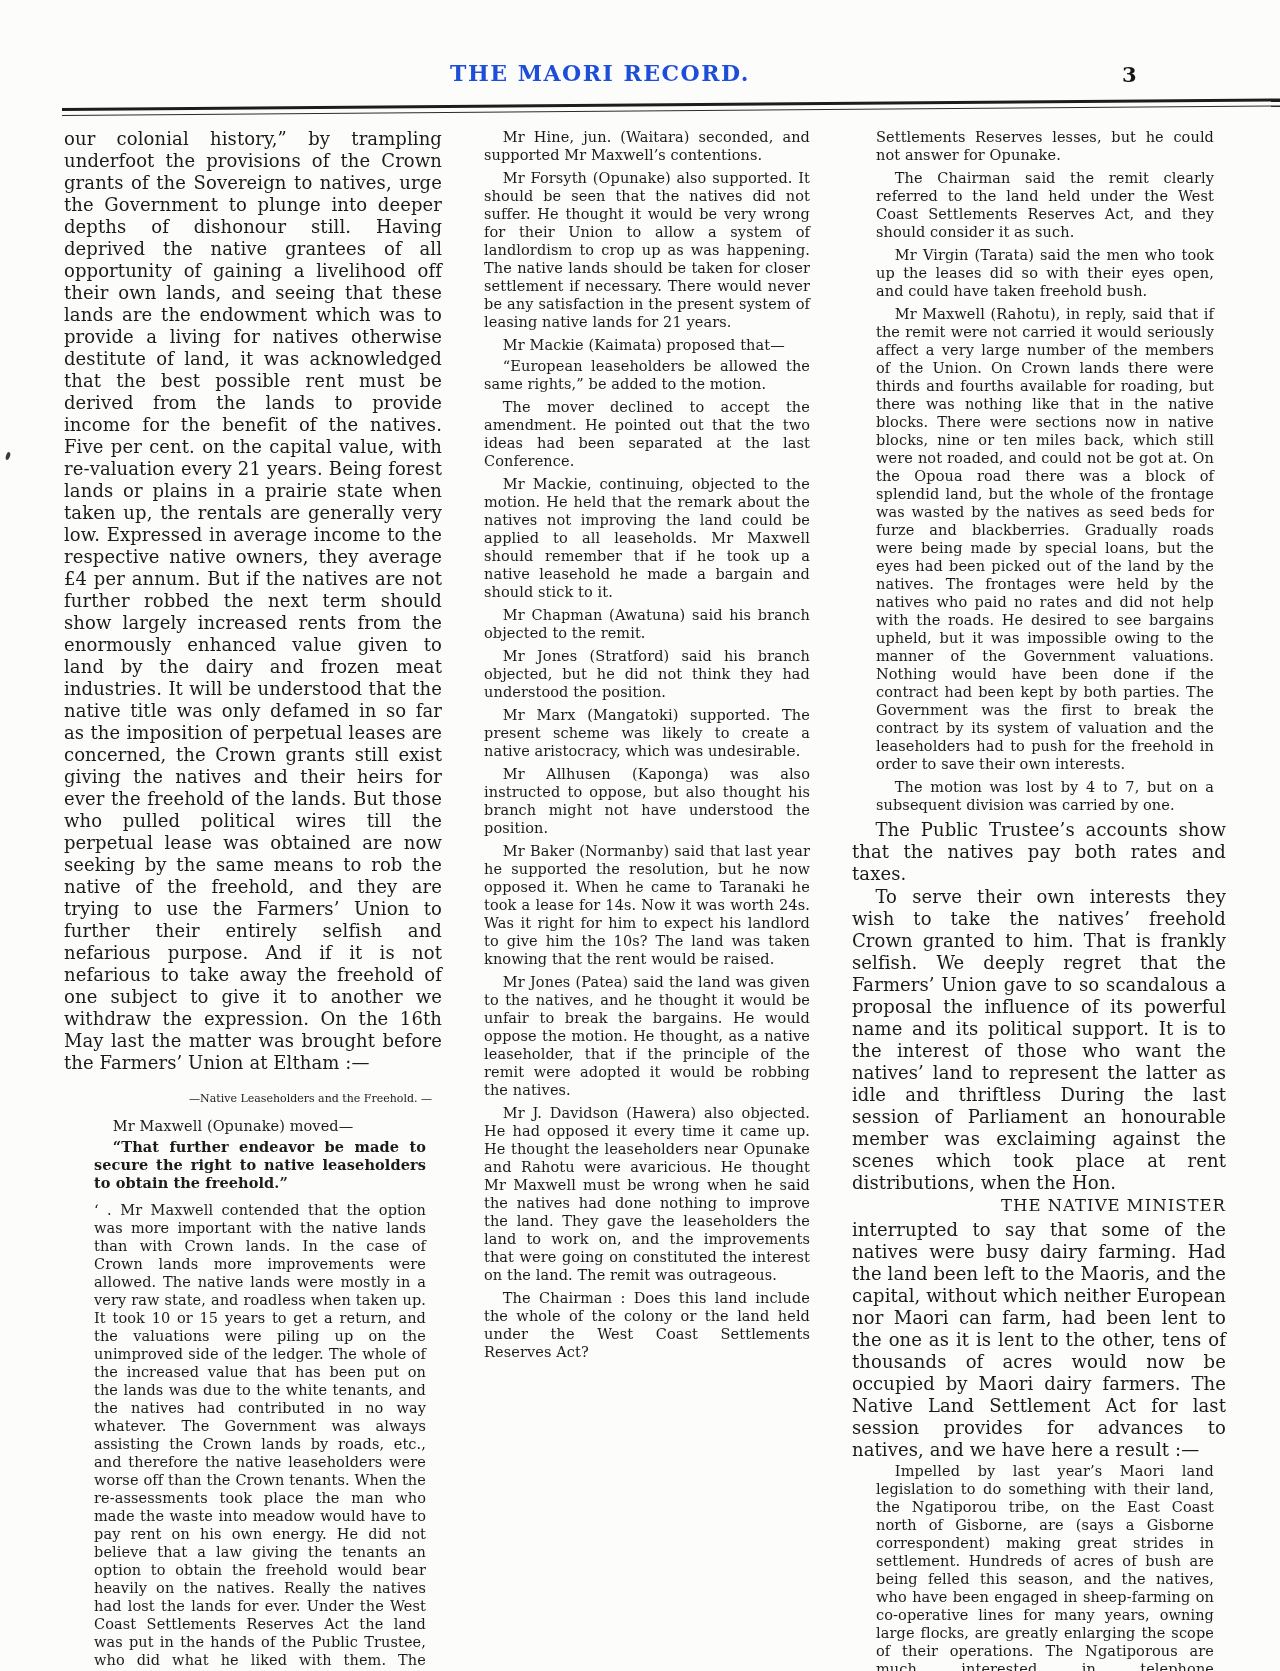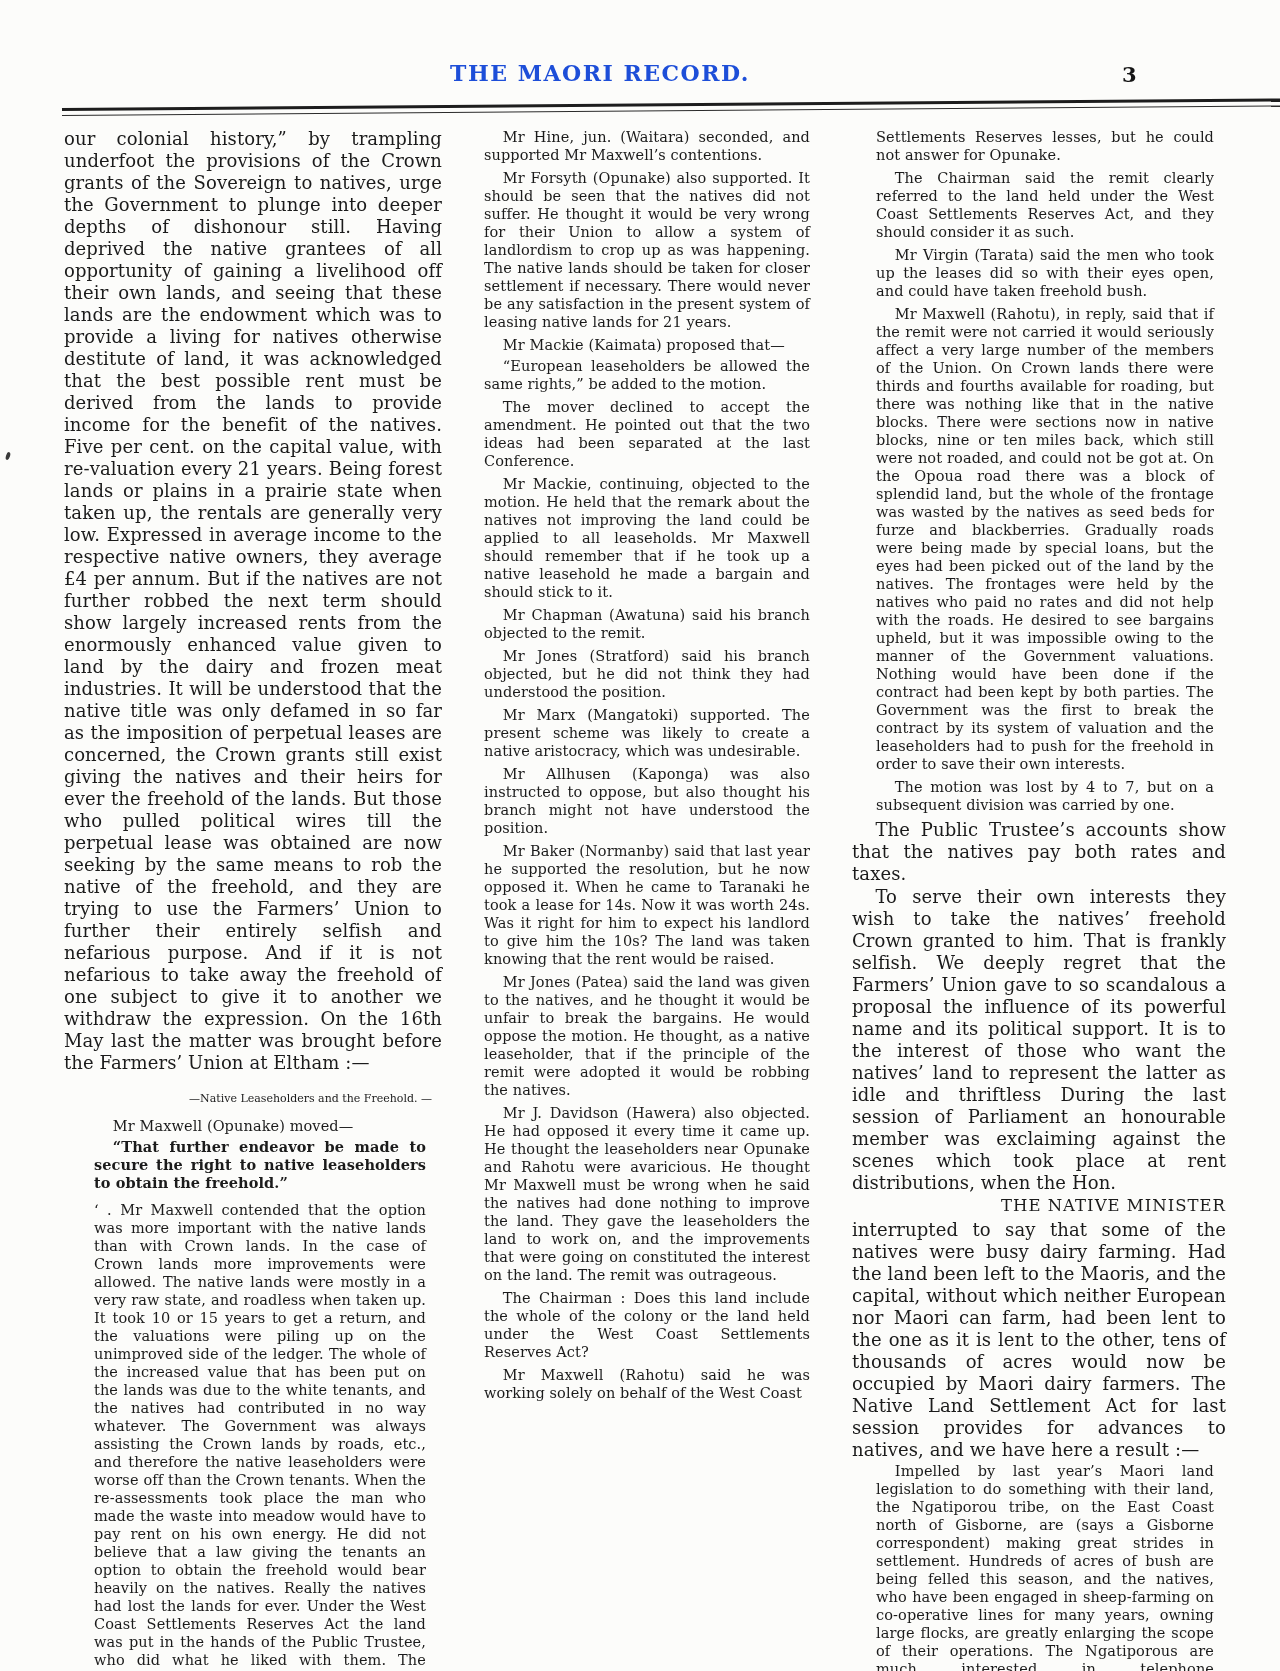--- a/index.html
+++ b/index.html
@@ -104,21 +104,20 @@
       <p class="quote indent">The mover declined to accept the amendment. He pointed out that the two ideas had been separated at the last Conference.</p>
       <p class="quote indent">Mr Mackie, continuing, objected to the motion. He held that the remark about the natives not improving the land could be applied to all leaseholds. Mr Maxwell should remember that if he took up a native leasehold he made a bargain and should stick to it.</p>
       <p class="quote indent">Mr Chapman (Awatuna) said his branch objected to the remit.</p>
       <p class="quote indent">Mr Jones (Stratford) said his branch objected, but he did not think they had understood the position.</p>
       <p class="quote indent">Mr Marx (Mangatoki) supported. The present scheme was likely to create a native aristocracy, which was undesirable.</p>
       <p class="quote indent">Mr Allhusen (Kaponga) was also instructed to oppose, but also thought his branch might not have understood the position.</p>
       <p class="quote indent">Mr Baker (Normanby) said that last year he supported the resolution, but he now opposed it. When he came to Taranaki he took a lease for 14s. Now it was worth 24s. Was it right for him to expect his landlord to give him the 10s? The land was taken knowing that the rent would be raised.</p>
       <p class="quote indent">Mr Jones (Patea) said the land was given to the natives, and he thought it would be unfair to break the bargains. He would oppose the motion. He thought, as a native leaseholder, that if the principle of the remit were adopted it would be robbing the natives.</p>
       <p class="quote indent">Mr J. Davidson (Hawera) also objected. He had opposed it every time it came up. He thought the leaseholders near Opunake and Rahotu were avaricious. He thought Mr Maxwell must be wrong when he said the natives had done nothing to improve the land. They gave the leaseholders the land to work on, and the improvements that were going on constituted the interest on the land. The remit was outrageous.</p>
       <p class="quote indent">The Chairman : Does this land include the whole of the colony or the land held under the West Coast Settlements Reserves Act?</p>
-      <p class="quote indent">Mr Maxwell (Rahotu) said he was working solely on behalf of the West Coast</p>
     </div>
   <div class="col col-3">
       <p class="quote">Settlements Reserves lesses, but he could not answer for Opunake.</p>
       <p class="quote indent">The Chairman said the remit clearly referred to the land held under the West Coast Settlements Reserves Act, and they should consider it as such.</p>
       <p class="quote indent">Mr Virgin (Tarata) said the men who took up the leases did so with their eyes open, and could have taken freehold bush.</p>
       <p class="quote indent">Mr Maxwell (Rahotu), in reply, said that if the remit were not carried it would seriously affect a very large number of the members of the Union. On Crown lands there were thirds and fourths available for roading, but there was nothing like that in the native blocks. There were sections now in native blocks, nine or ten miles back, which still were not roaded, and could not be got at. On the Opoua road there was a block of splendid land, but the whole of the frontage was wasted by the natives as seed beds for furze and blackberries. Gradually roads were being made by special loans, but the eyes had been picked out of the land by the natives. The frontages were held by the natives who paid no rates and did not help with the roads. He desired to see bargains upheld, but it was impossible owing to the manner of the Government valuations. Nothing would have been done if the contract had been kept by both parties. The Government was the first to break the contract by its system of valuation and the leaseholders had to push for the freehold in order to save their own interests.</p>
       <p class="quote indent">The motion was lost by 4 to 7, but on a subsequent division was carried by one.</p>
       <p class="editorial indent">The Public Trustee’s accounts show that the natives pay both rates and taxes.</p>
       <p class="editorial indent">To serve their own interests they wish to take the natives’ freehold Crown granted to him. That is frankly selfish. We deeply regret that the Farmers’ Union gave to so scandalous a proposal the influence of its powerful name and its political support. It is to the interest of those who want the natives’ land to represent the latter as idle and thriftless During the last session of Parliament an honourable member was exclaiming against the scenes which took place at rent distributions, when the Hon.</p>
       <p class="heading-center">THE NATIVE MINISTER</p>

